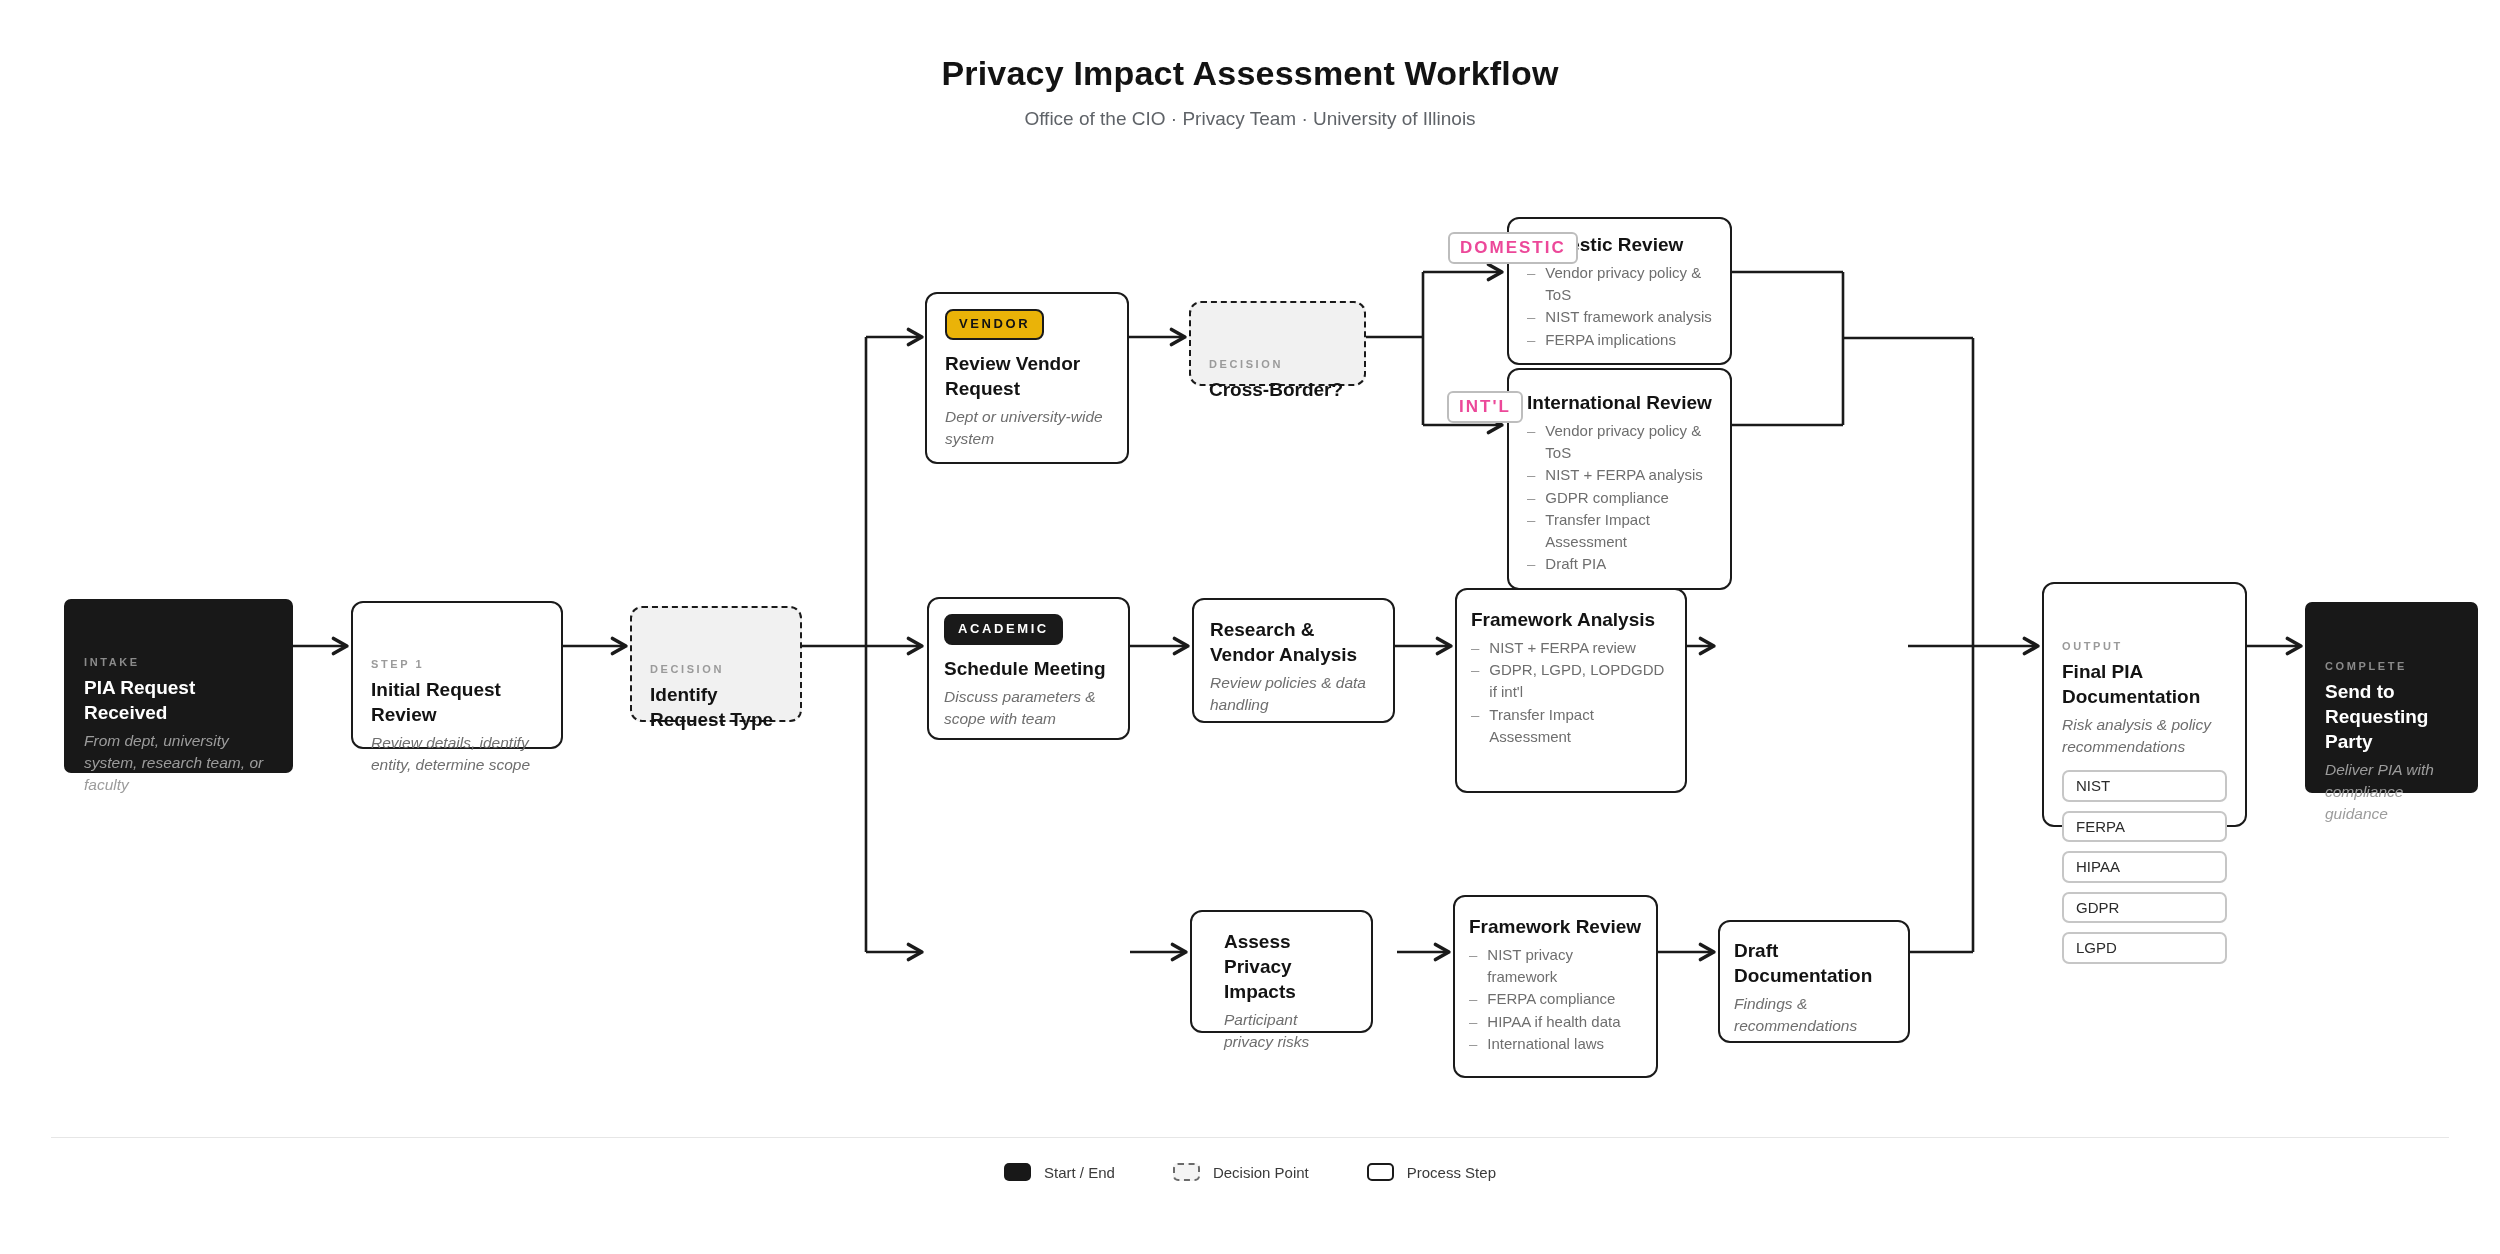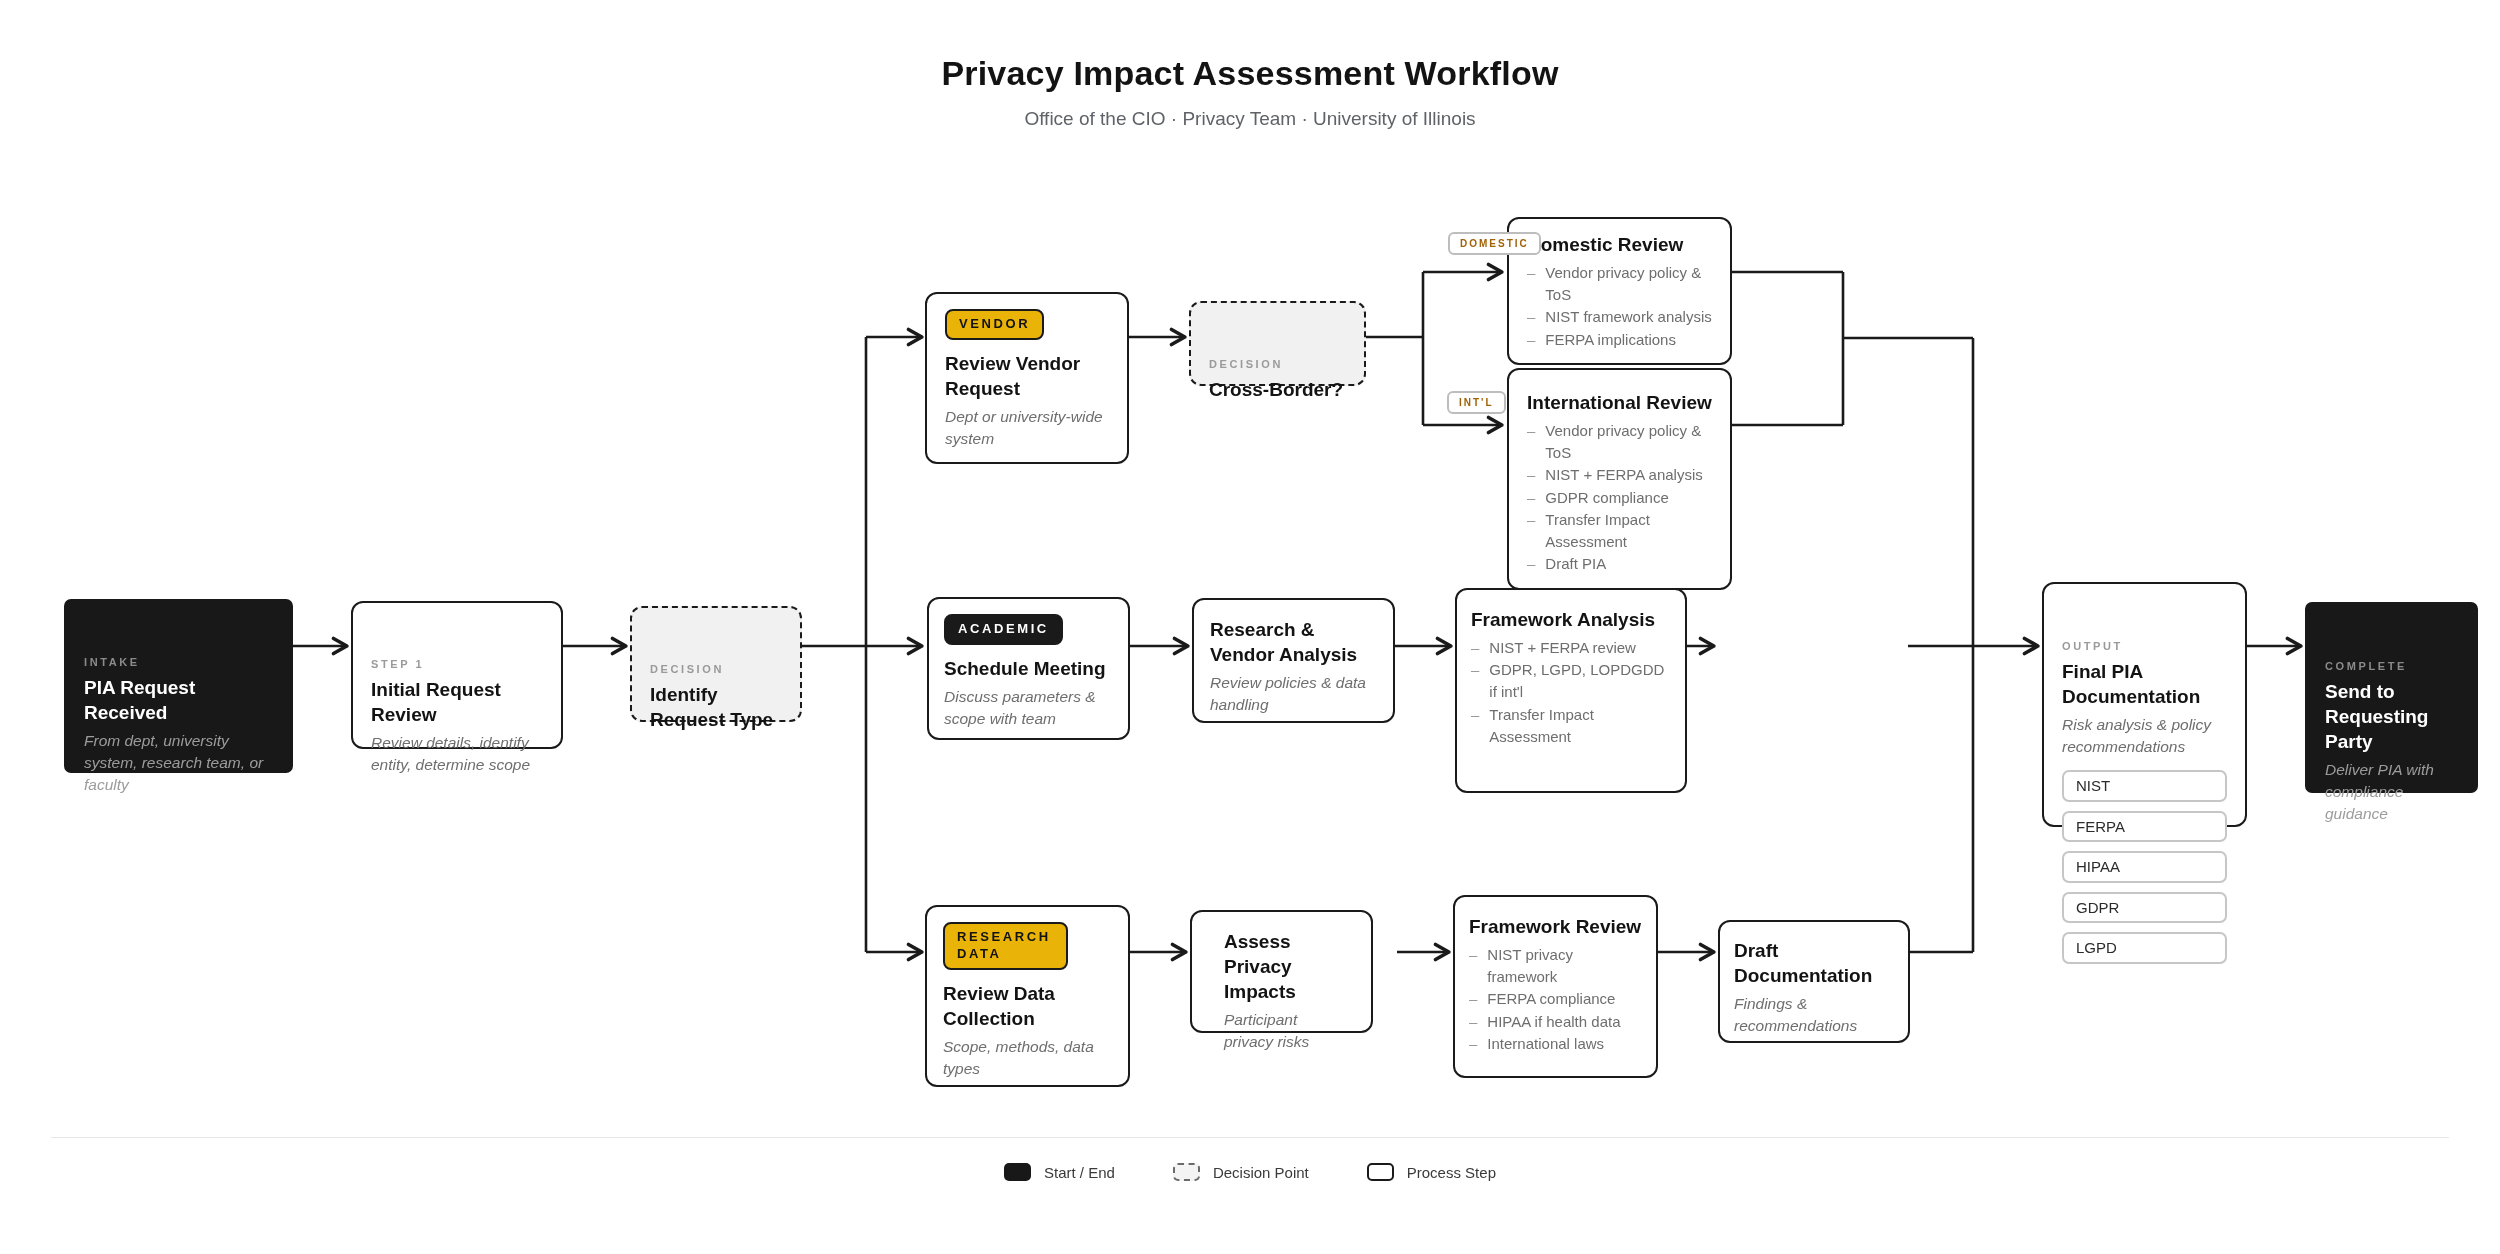--- a/index.html
+++ b/index.html
@@ -39,21 +39,21 @@
 
   .ul{margin-top:4px;}
   .li{display:flex;gap:10px;font-size:15px;color:var(--muted);line-height:1.48;}
   .li::before{content:"–";color:#9a9a9a;flex:0 0 auto;}
 
   .pills{display:flex;flex-wrap:wrap;gap:9px;margin-top:12px;max-width:170px;flex-direction:column;}
   .pill{border:2px solid var(--pill-border);border-radius:7px;background:#fff;
     padding:4px 12px;font-size:15px;color:#2b2b2b;line-height:1.3;}
 
   .edge-badge{position:absolute;z-index:5;background:#fff;border:2px solid #bdbdbd;border-radius:6px;
-    padding:3px 10px;font-size:10px;font-weight:600;letter-spacing:2px;color:#a16207;line-height:1.3;}
+    padding:3px 10px;font-size:17px;font-weight:600;letter-spacing:2px;color:#ec4899;line-height:1.3;}
 
   .divider{position:absolute;left:51px;right:51px;top:1137px;height:1px;background:#e6e6e6;}
   .legend{position:absolute;left:0;right:0;top:1163px;display:flex;justify-content:center;
     align-items:center;gap:58px;}
   .legend-item{display:flex;align-items:center;gap:13px;font-size:15px;color:#3a3a3a;}
   .sw{width:27px;height:18px;border-radius:5px;}
   .sw.start-end{background:var(--dark);}
   .sw.decision{background:#f4f4f4;border:2px dashed #6a6a6a;}
   .sw.process{background:#fff;border:2.5px solid var(--border);}
 </style>
@@ -187,25 +187,20 @@
       <div class="li">
           <span>GDPR, LGPD, LOPDGDD if int'l</span>
         </div>
       <div class="li">
           <span>Transfer Impact Assessment</span>
         </div>
     </div>
   </div>
 
 
-  <div class="node" style="left:925px;top:905px;width:205px;height:182px;padding:15px 16px">
-    <span class="tag" style="max-width:125px">RESEARCH DATA</span>
-    <div class="ntitle">Review Data Collection</div>
-    <div class="ndesc">Scope, methods, data types</div>
-  </div>
 
   <div class="node" style="left:1190px;top:910px;width:183px;height:123px;padding:17px 32px">
     <div class="ntitle">Assess Privacy Impacts</div>
     <div class="ndesc">Participant privacy risks</div>
   </div>
 
   <div class="node" style="left:1453px;top:895px;width:205px;height:183px;padding:17px 14px">
     <div class="ntitle">Framework Review</div>
     <div class="ul">
       <div class="li">

